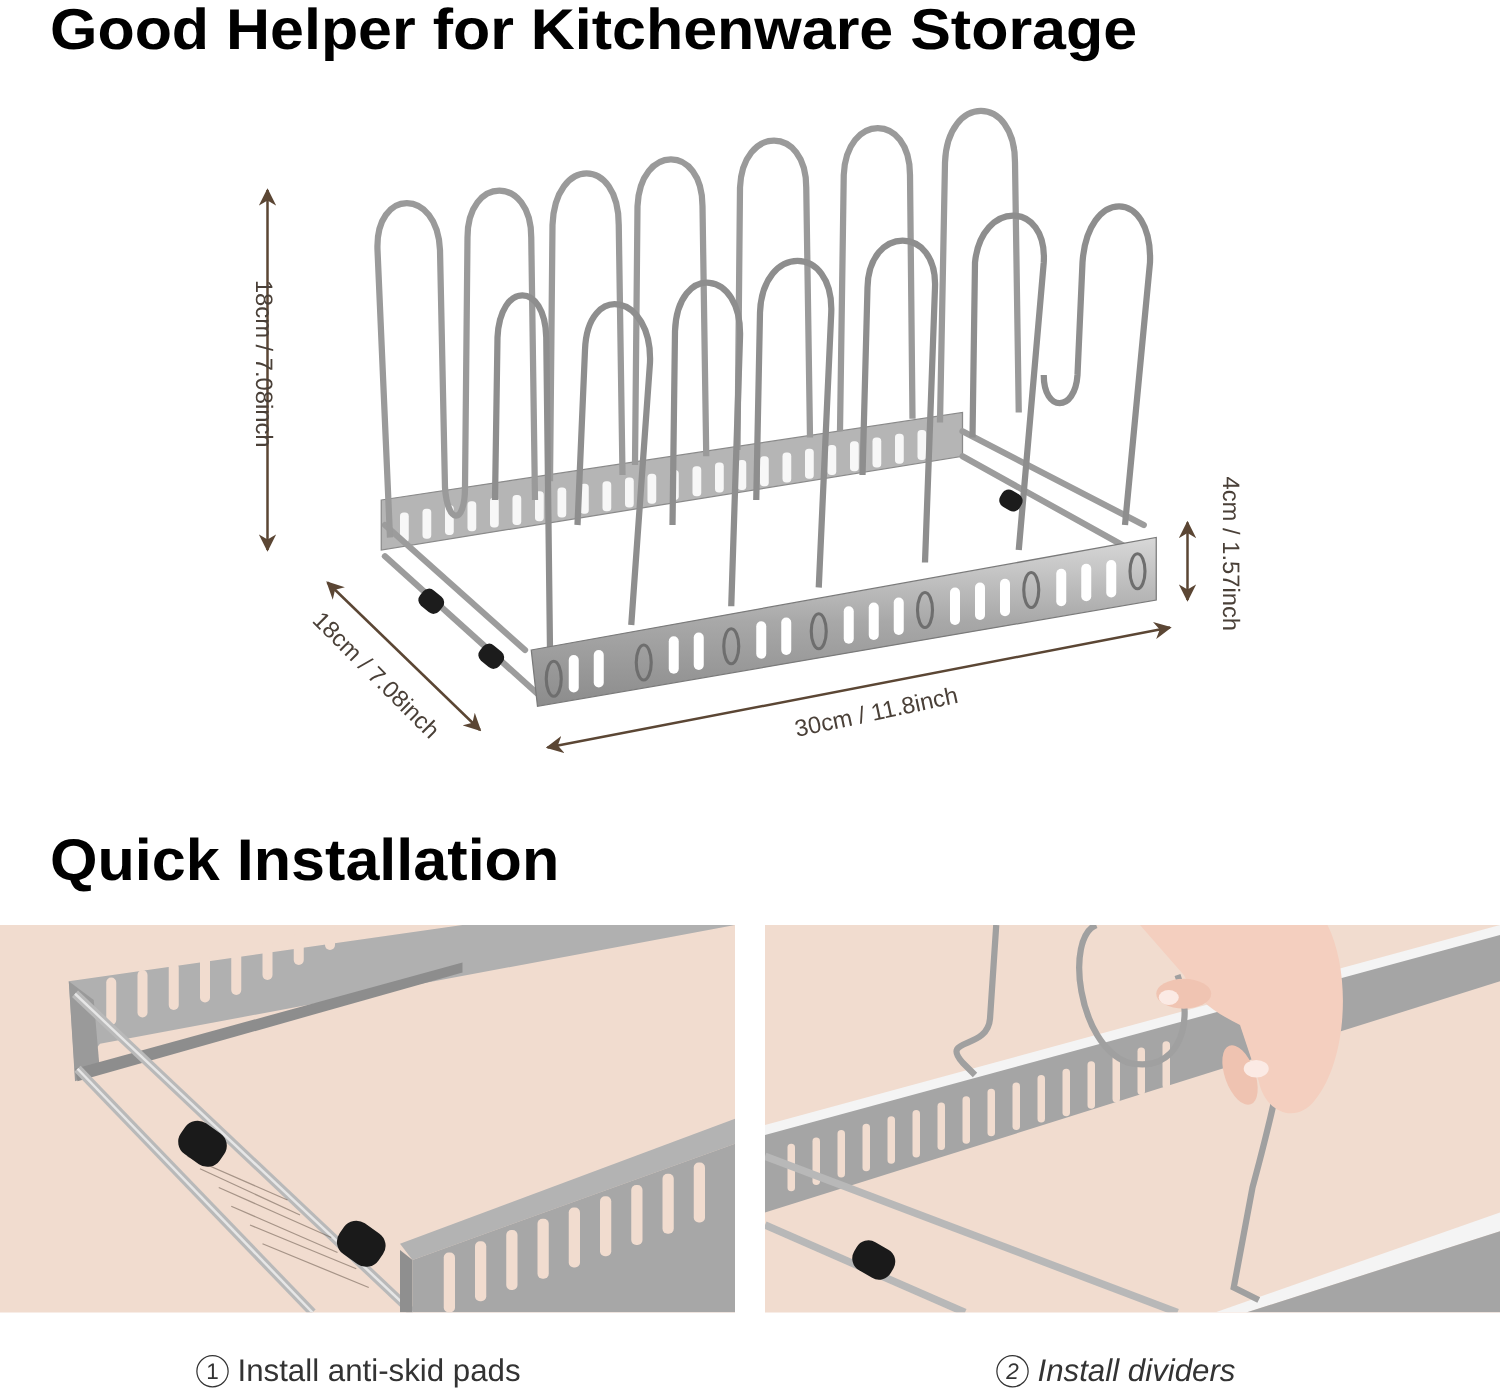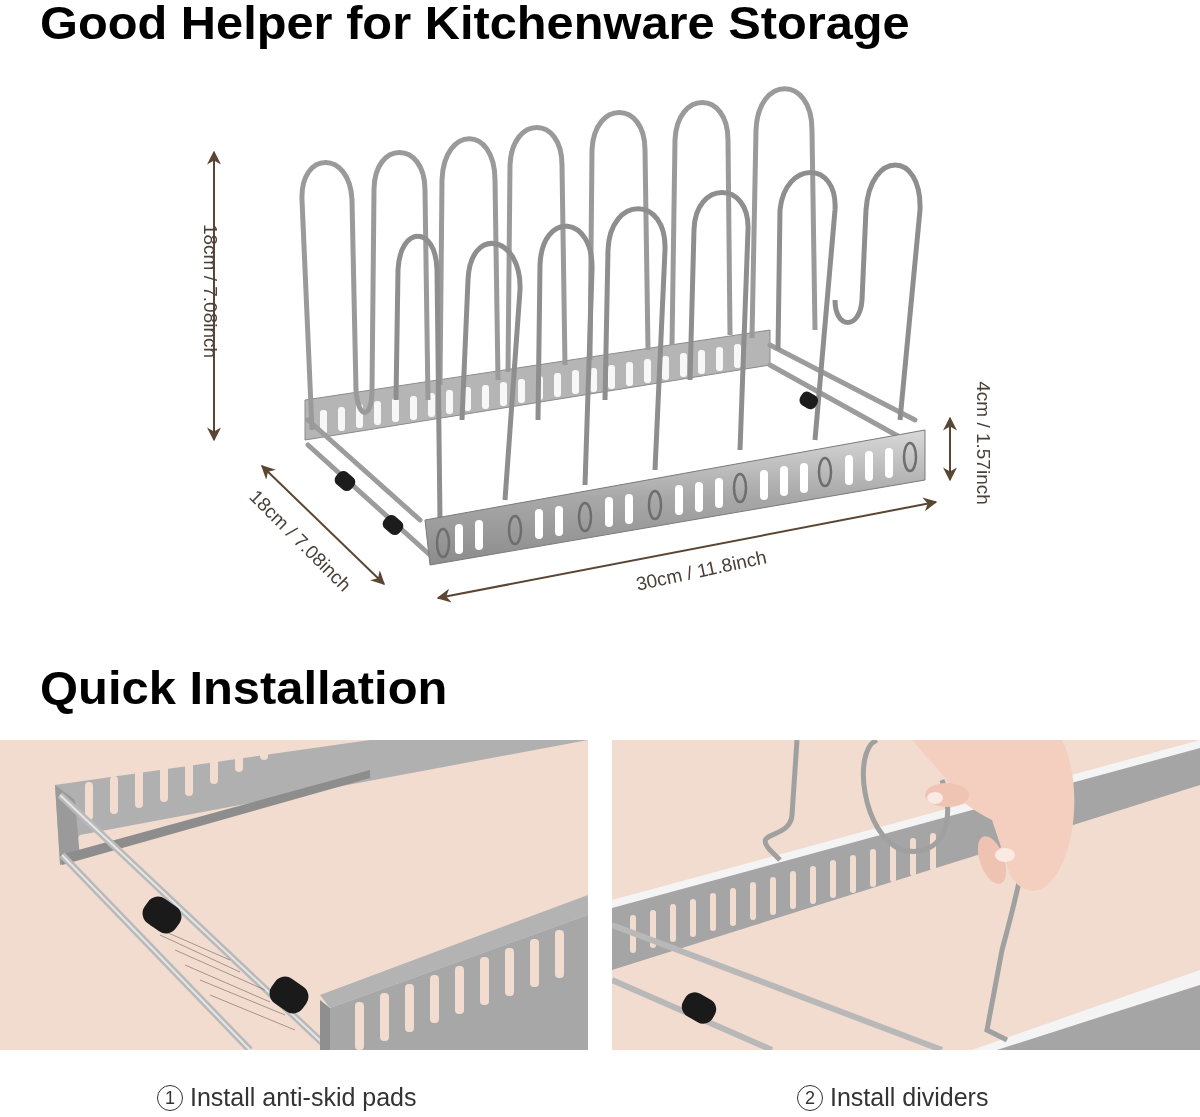--- a/index.html
+++ b/index.html
@@ -10,21 +10,21 @@
   .dim { position:absolute; font-family:"Liberation Sans", sans-serif; font-size:19px; color:#4a4038; white-space:nowrap; }
   #dim-height { left:120px; top:280px; transform:rotate(90deg); transform-origin:center center; width:180px; text-align:center; }
   #dim-depth-text { left:210px; top:530px; transform:rotate(45deg); transform-origin:center center; width:180px; text-align:center; }
   #dim-width-text { left:635px; top:560px; transform:rotate(-12deg); transform-origin:center center; }
   #dim-base { left:898px; top:432px; transform:rotate(90deg); transform-origin:center center; width:170px; text-align:center; }
   .panel { position:absolute; top:740px; height:310px; background:#f1dccf; overflow:hidden; }
   #panel-left { left:0; width:588px; }
   #panel-right { left:612px; width:588px; }
   .caption { position:absolute; top:1083px; font-size:25px; color:#333; white-space:nowrap; }
   #cap1 { left:157px; }
-  #cap2 { left:797px; }
+  #cap2 { left:797px;font-style:italic; }
   .num { display:inline-block; width:24px; height:24px; border:1.5px solid #333; border-radius:50%; font-size:18px; line-height:24px; text-align:center; margin-right:7px; vertical-align:2px; }
   svg { position:absolute; }
 </style>
 </head>
 <body>
 
 <div id="h1" class="heading">Good Helper for Kitchenware Storage</div>
 
 <svg style="left:0;top:0" width="1200" height="640" viewBox="0 0 1200 640">
   <defs>

